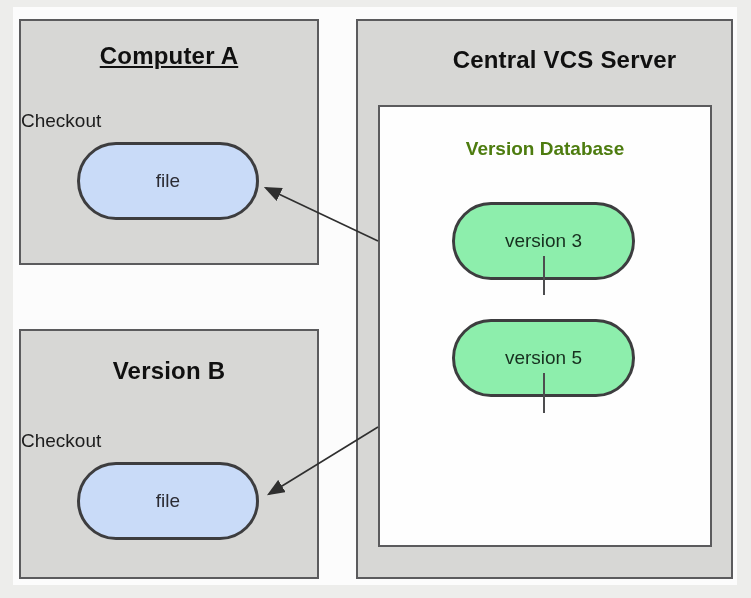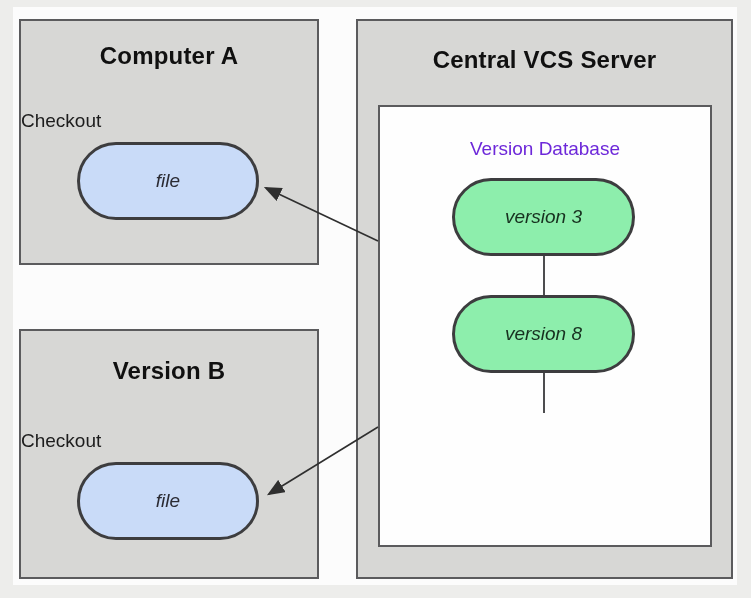--- a/index.html
+++ b/index.html
@@ -31,64 +31,64 @@
   #server-box     { left: 356px; top: 19px; width: 377px; height: 560px; }
   .box-title {
     position: absolute;
     left: 0; width: 100%;
     text-align: center;
     font-size: 24px;
     font-weight: bold;
     color: #101010;
     letter-spacing: 0.2px;
   }
-  #computer-a-box .box-title { top: 21px; }
+  #computer-a-box .box-title { top: 21px; text-decoration: underline; }
   #computer-b-box .box-title { top: 26px; }
-  #server-box .box-title     { top: 25px; }
+  #server-box .box-title     { top: 25px; margin-left: 20px; }
   .small-label {
     position: absolute;
     left: 0; width: 100%;
     font-size: 19px;
     color: #1c1c1c;
   }
   #computer-a-box .small-label { top: 89px; }
   #computer-b-box .small-label { top: 99px; }
   .pill {
     position: absolute;
     box-sizing: border-box;
     border: 3px solid var(--pill-border, #3d3d3f);
     border-radius: 40px;
     display: flex;
     align-items: center;
     justify-content: center;
     font-size: 19px;
     color: #2b2b33;
-    font-style: italic;
   }
   .pill.blue  { background: var(--file-fill, #c9dbf8); }
   .pill.green { background: var(--version-fill, #8deeac); color: #17301f; }
   #computer-a-box .pill { left: 56px; top: 121px; width: 182px; height: 78px; }
   #computer-b-box .pill { left: 56px; top: 131px; width: 182px; height: 78px; }
   #version-db-box {
     position: absolute;
     left: 20px; top: 84px;
     width: 334px; height: 442px;
     background: #fefefe;
     border: 2px solid var(--box-border, #5b5b5d);
     box-sizing: border-box;
   }
   #version-db-box .db-title {
     position: absolute;
     left: 0; width: 100%;
     top: 31px;
     text-align: center;
     font-size: 19px;
-    color: #6d28d9;
+    color: #4d7c0f;
+    font-weight: bold;
   }
-  #version-db-box .pill { left: 72px; width: 183px; height: 78px; }
+  #version-db-box .pill { left: 72px; width: 183px; height: 78px; margin-top: 24px; }
   #pill-v3 { top: 71px; }
   #pill-v2 { top: 188px; }
   #pill-v1 { top: 306px; height: 79px !important; }
   .connector {
     position: absolute;
     left: 163px;
     width: 2px;
     background: #4d4d4f;
   }
   #connector-32 { top: 149px; height: 39px; }
@@ -120,21 +120,21 @@
   </div>
 
   <div class="gray-box" id="server-box">
     <div class="box-title">Central VCS Server</div>
 
     <div id="version-db-box">
       <div class="db-title">Version Database</div>
 
       <div class="pill green" id="pill-v3">version 3</div>
       <div class="connector" id="connector-32"></div>
-      <div class="pill green" id="pill-v2">version 8</div>
+      <div class="pill green" id="pill-v2">version 5</div>
       <div class="connector" id="connector-21"></div>
     </div>
   </div>
 
   <svg id="arrow-layer" viewBox="0 0 751 598" xmlns="http://www.w3.org/2000/svg">
     <defs>
       <marker id="arrowhead" markerWidth="11" markerHeight="9" refX="9.5" refY="4.5" orient="auto">
         <path d="M0,0 L11,4.5 L0,9 z" fill="#2f2f2f"></path>
       </marker>
     </defs>

